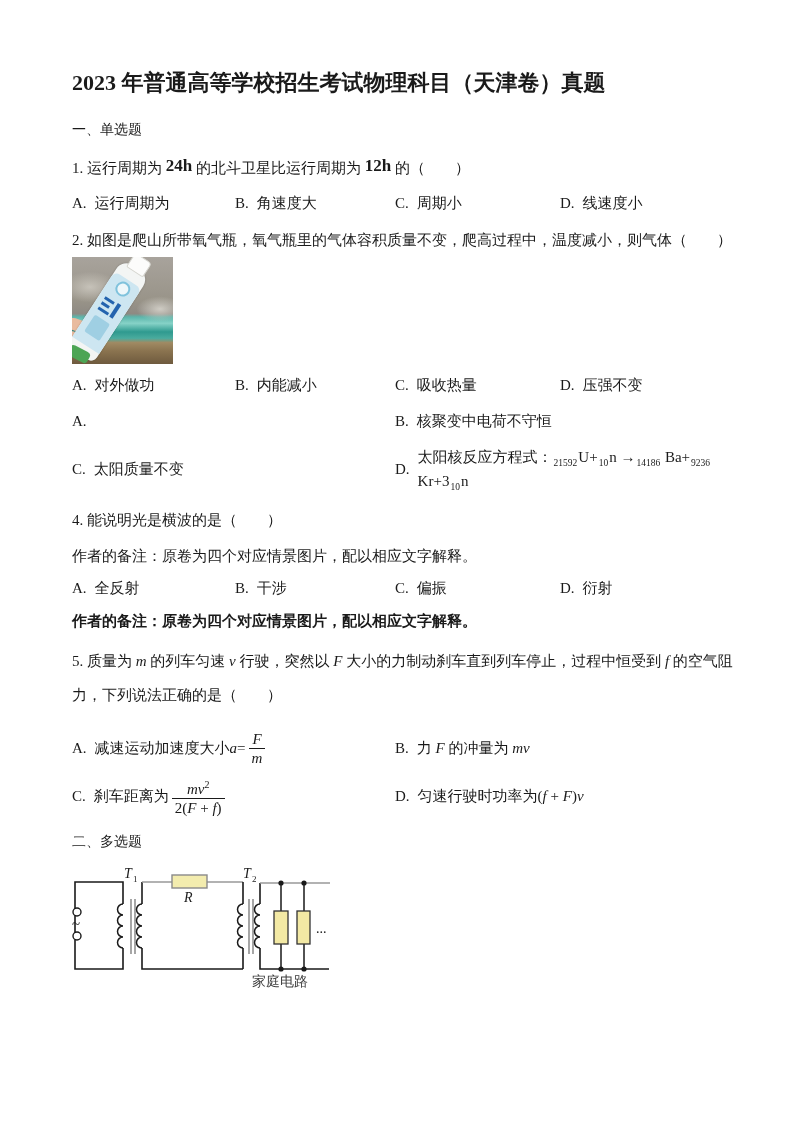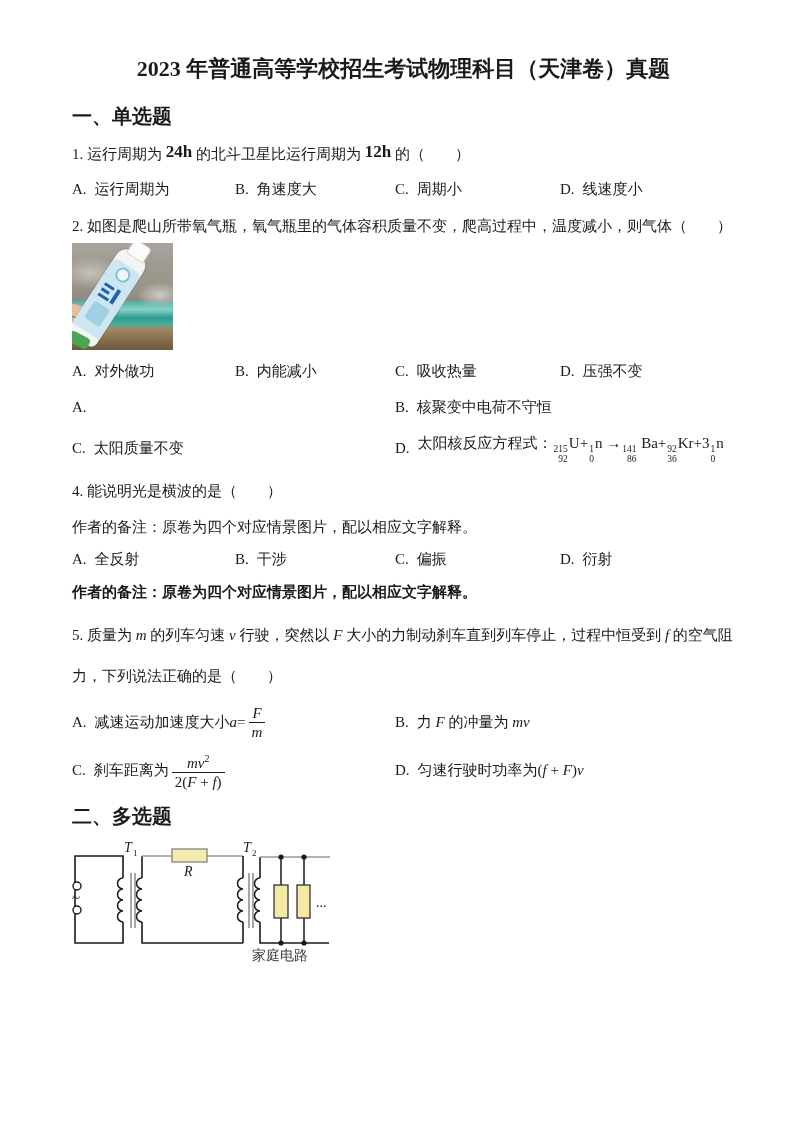--- a/index.html
+++ b/index.html
@@ -3,42 +3,42 @@
 <meta charset="utf-8">
 <style>
   html,body{margin:0;padding:0;}
   body{
     width:793px;height:1122px;background:#ffffff;color:#1a1a1a;
     font-family:"Liberation Serif","DejaVu Serif",serif;
     font-size:15px;
   }
   .page{padding:50px 58px 0 72px;width:663px;}
   .title{
-    font-size:22px;font-weight:700;text-align:center;
-    margin:4px 0 20px 0;line-height:30px;
+    font-size:22px;font-weight:700;
+    margin:18px 0 20px 0;line-height:30px;
   }
-  .sec-heading{font-size:20px;font-weight:700;margin:0 0 12px 0;line-height:24px;}
+  .sec-heading{font-size:14px;font-weight:400;margin:0 0 12px 0;line-height:24px;}
   .stem{margin:0 0 9px 0;line-height:27px;}
   .stem.wide{line-height:42px;margin-bottom:2px;}
   .note{margin:0 0 7px 0;line-height:26px;}
   .note.bold-note{font-weight:700;margin:0 0 10px 0;}
   .opt-row{display:grid;margin:0 0 12px 0;align-items:center;line-height:24px;}
   .row4{grid-template-columns:163px 160px 165px 1fr;}
   .row2{grid-template-columns:323px 1fr;}
   .opt{display:flex;align-items:center;}
   .opt .k{margin-right:8px;font-family:"Liberation Serif",serif;}
   .opt-row.tall{min-height:44px;margin-bottom:4px;}
   
   .seg-t{}
   .seg-s{font-family:"Liberation Serif",serif;}
   .seg-b{font-family:"Liberation Serif",serif;font-size:17px;position:relative;top:-2px;font-weight:bold;}
   .seg-i{font-family:"Liberation Serif",serif;font-style:italic;}
   .seg-sub{font-family:"Liberation Serif",serif;font-size:10px;vertical-align:-4px;}
   .seg-sup{font-family:"Liberation Serif",serif;font-size:10px;vertical-align:6px;}
-  .stack{display:inline-flex;flex-direction:column;align-items:flex-end;
+  .stack{display:inline-flex;flex-direction:row;align-items:flex-end;
     font-family:"Liberation Serif",serif;font-size:9.5px;line-height:9.5px;
     vertical-align:-4px;margin:0 1px;}
   .frac{display:inline-flex;flex-direction:column;align-items:center;
     font-family:"Liberation Serif",serif;vertical-align:middle;margin:0 3px;line-height:18px;}
   .frac .den{border-top:1.2px solid #1a1a1a;padding:0 3px;}
   .frac .num{padding:0 3px;}
   
   .photo{
     position:relative;width:101px;height:107px;overflow:hidden;margin:0 0 9px 0;
     background:
@@ -188,21 +188,21 @@
         <span class="k">C.</span>
         <span>偏振</span>
       </div>
     <div class="opt">
         <span class="k">D.</span>
         <span>衍射</span>
       </div>
   </div>
   <p class="note bold-note">作者的备注：原卷为四个对应情景图片，配以相应文字解释。</p>
 
-  <p class="stem" style="line-height:41px;margin-bottom:3px"><span class="seg-t">5. 质量为 </span><span class="seg-i">m</span><span class="seg-t"> 的列车匀速 </span><span class="seg-i">v</span><span class="seg-t"> 行驶，突然以 </span><span class="seg-i">F</span><span class="seg-t"> 大小的力制动刹车直到列车停止，过程中恒受到 </span><span class="seg-i">f</span><span class="seg-t"> 的空气阻力，下列说法正确的是（　　）</span></p>
+  <p class="stem" style="line-height:34px;margin-bottom:14px"><span class="seg-t">5. 质量为 </span><span class="seg-i">m</span><span class="seg-t"> 的列车匀速 </span><span class="seg-i">v</span><span class="seg-t"> 行驶，突然以 </span><span class="seg-i">F</span><span class="seg-t"> 大小的力制动刹车直到列车停止，过程中恒受到 </span><span class="seg-i">f</span><span class="seg-t"> 的空气阻力，下列说法正确的是（　　）</span></p>
   <div class="opt-row row2 tall">
     <div class="opt">
         <span class="k">A.</span>
         <span style="display:inline-flex;align-items:center">
           <span class="seg-t">减速运动加速度大小 </span>
           <span class="seg-i">a</span>
           <span class="seg-s"> = </span>
           <span class="frac">
             <span class="num"><span class="seg-i">F</span></span>
             <span class="den"><span class="seg-i">m</span></span>

